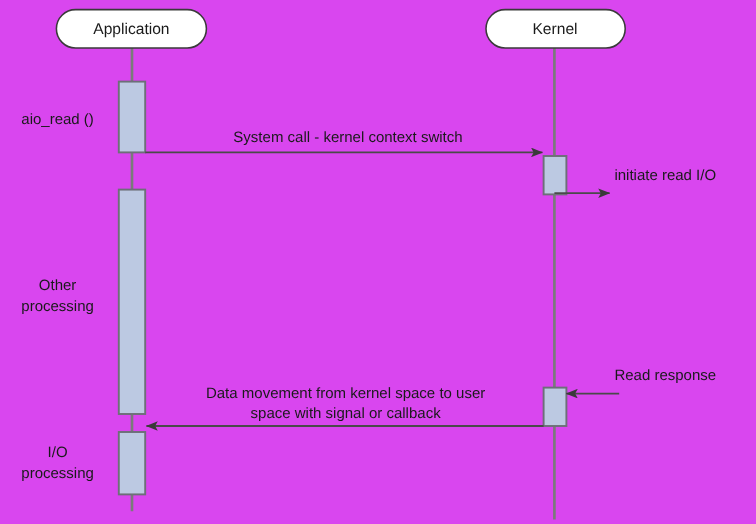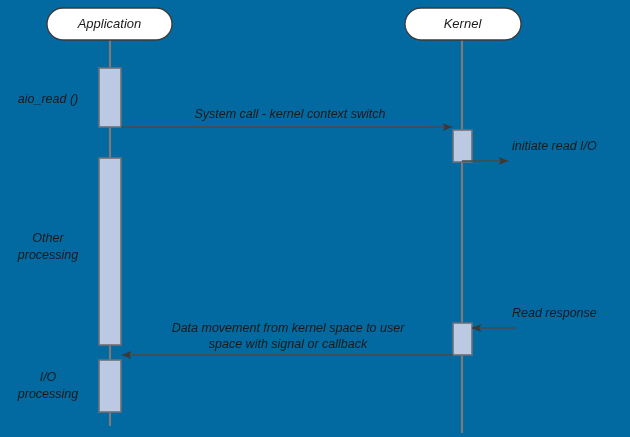--- a/index.html
+++ b/index.html
@@ -10,22 +10,21 @@
   body {
     width: 630px;
     height: 437px;
     font-family: "Liberation Sans", sans-serif;
     overflow: hidden;
   }
   #diagram-root {
     position: relative;
     width: 630px;
     height: 437px;
-    background: #0369a1;
-    font-style: italic;
+    background: #d946ef;
   }
   svg.seq {
     display: block;
     width: 630px;
     height: 437px;
   }
   .lifeline-head-shape {
     fill: #ffffff;
     stroke: #3a3a3a;
     stroke-width: 1.3;

